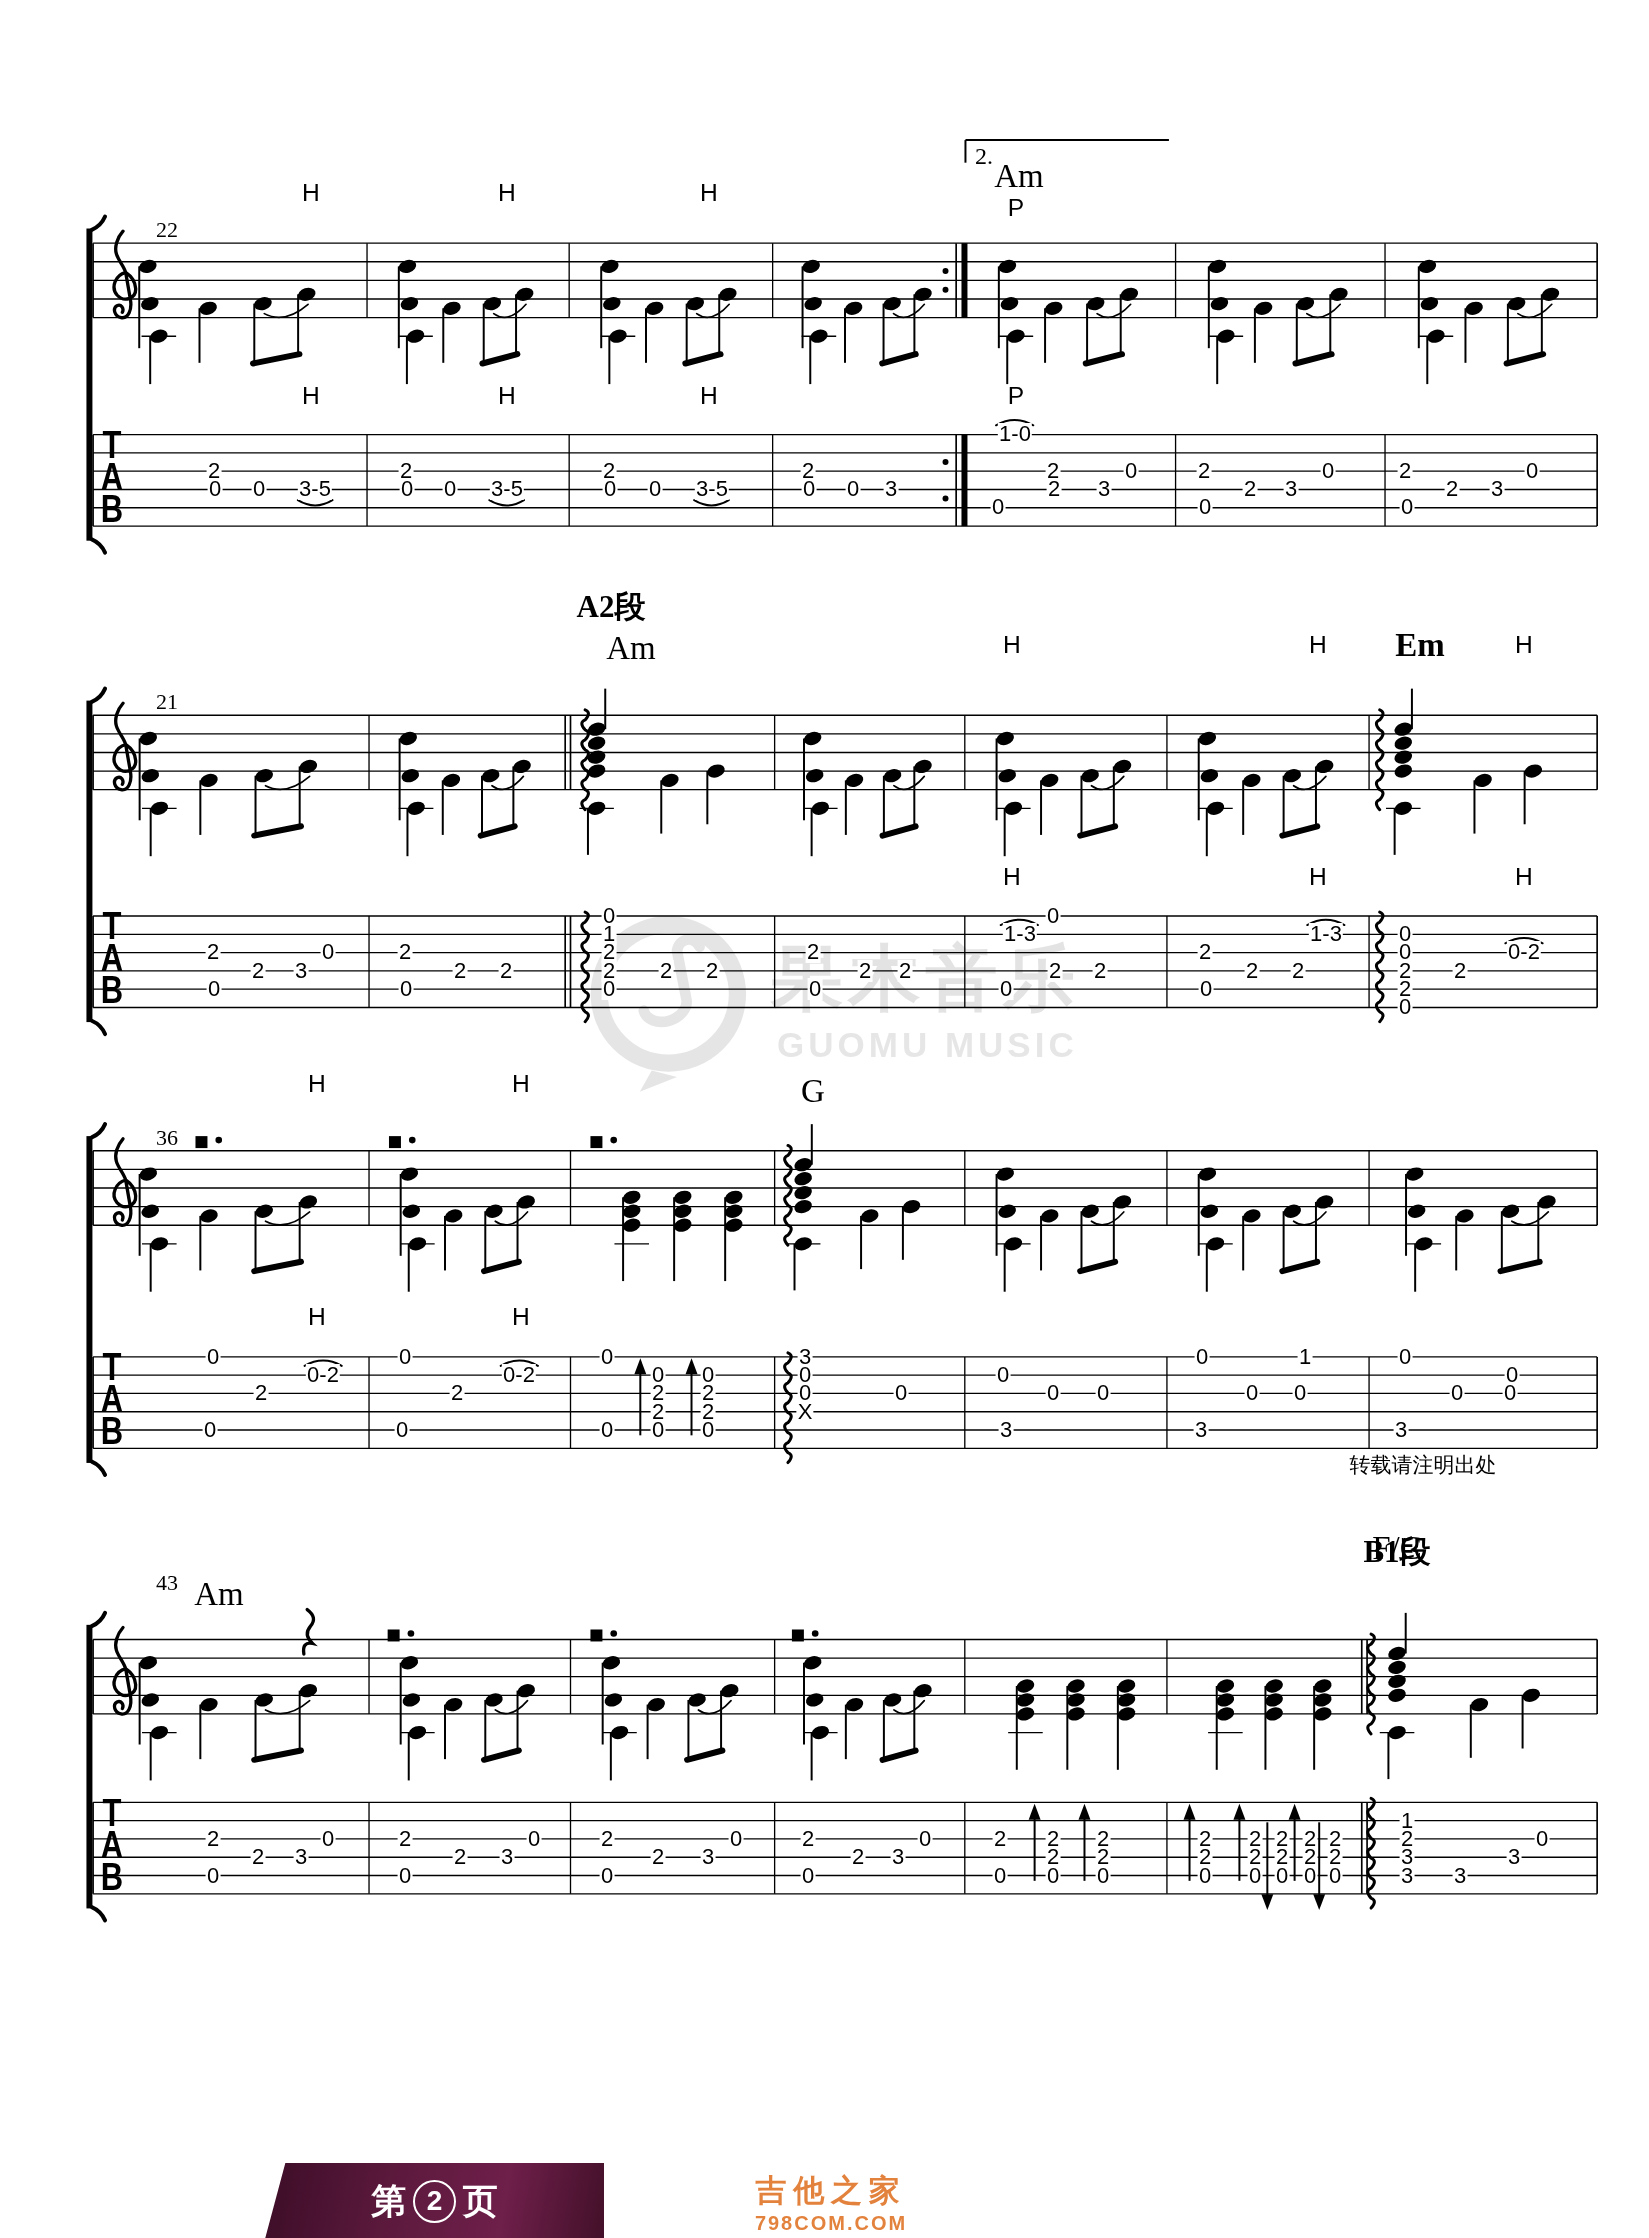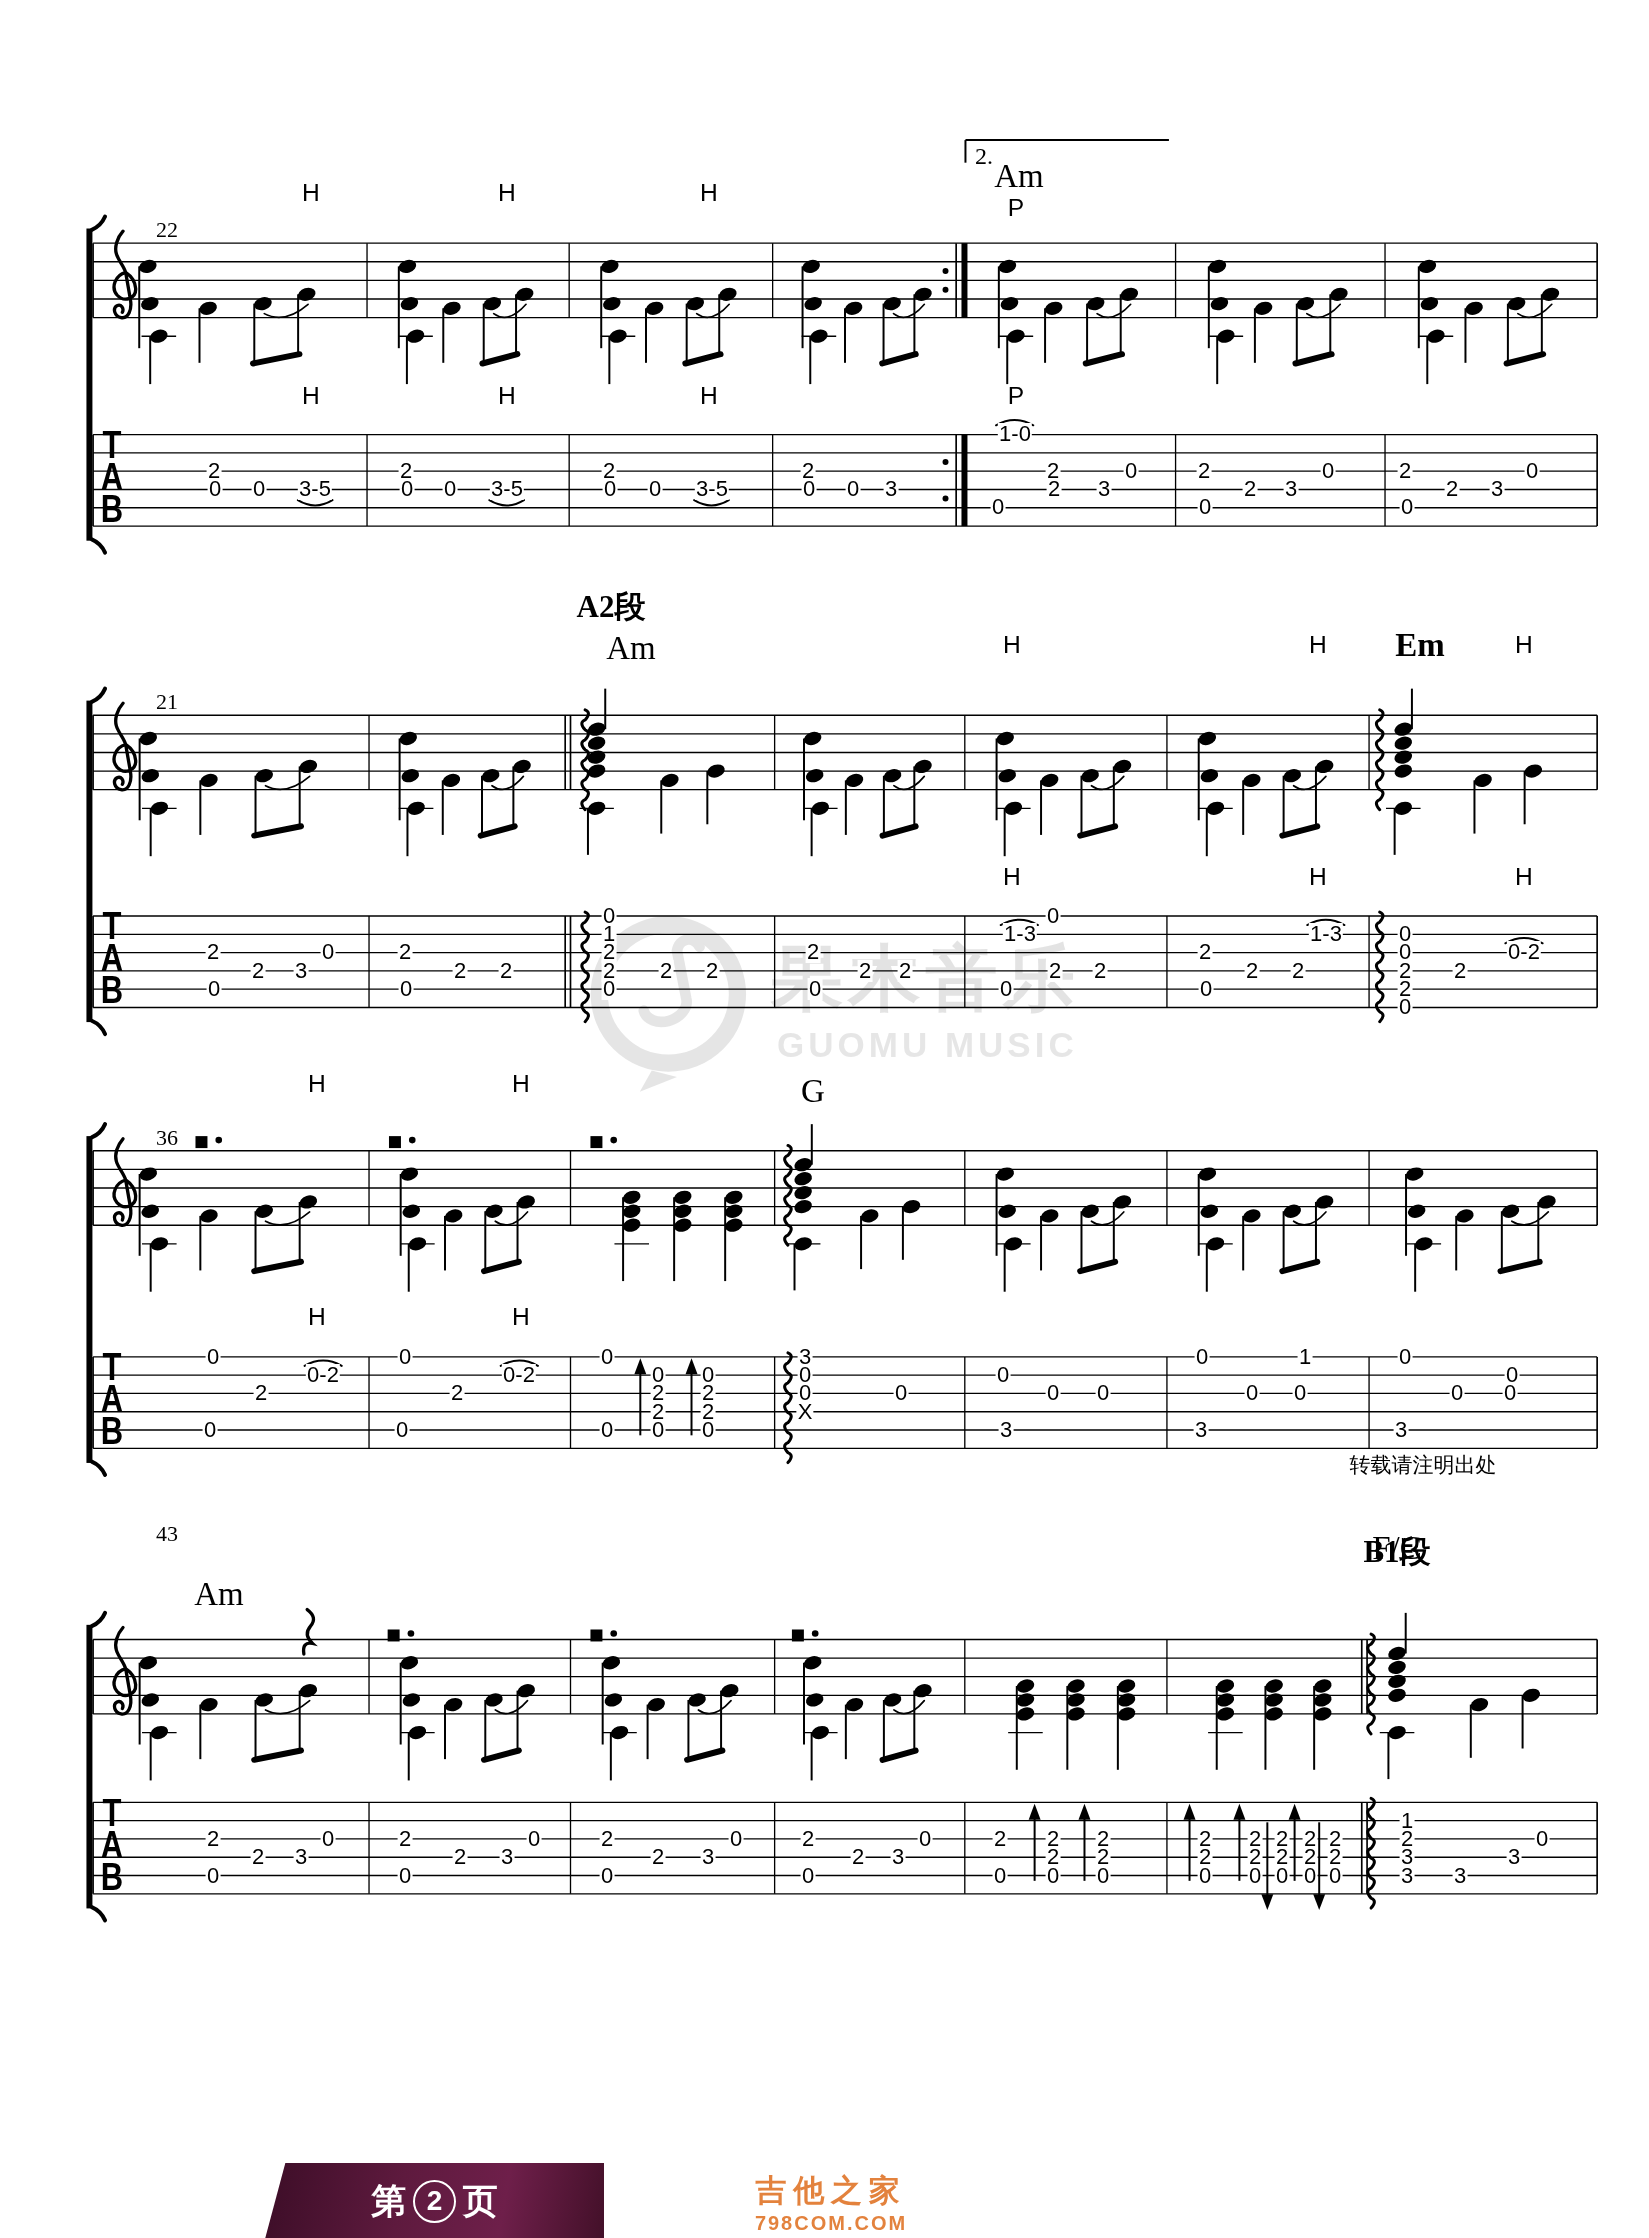--- a/index.html
+++ b/index.html
@@ -786,21 +786,21 @@
       <div class="tabnum" style="left: 1300px; top: 1393px;">0</div>
       <div class="tabnum" style="left: 1201px; top: 1430px;">3</div>
       <div class="tabnum" style="left: 1405px; top: 1357px;">0</div>
       <div class="tabnum" style="left: 1512px; top: 1375px;">0</div>
       <div class="tabnum" style="left: 1457px; top: 1393px;">0</div>
       <div class="tabnum" style="left: 1510px; top: 1393px;">0</div>
       <div class="tabnum" style="left: 1401px; top: 1430px;">3</div>
       <div class="tabletter" style="left: 112px; top: 1813px;">T</div>
       <div class="tabletter" style="left: 112px; top: 1845px;">A</div>
       <div class="tabletter" style="left: 112px; top: 1877px;">B</div>
-      <div class="mnum" style="left: 156px; top: 1523px; text-align: center;">43</div>
+      <div class="mnum" style="left: 156px; top: 1572px; text-align: center;">43</div>
       <div class="lbl chord" style="left: 219px; top: 1578px;">Am</div>
       <div class="lbl cn" style="left: 1423px; top: 1454px;">转载请注明出处</div>
       <div class="lbl section" style="left: 1397px; top: 1488px; margin-top: 48px;">B1段</div>
       <div class="lbl chord" style="left: 1397px; top: 1532px;">F/C</div>
       <div class="tabnum" style="left: 213px; top: 1839px;">2</div>
       <div class="tabnum" style="left: 328px; top: 1839px;">0</div>
       <div class="tabnum" style="left: 258px; top: 1857px;">2</div>
       <div class="tabnum" style="left: 301px; top: 1857px;">3</div>
       <div class="tabnum" style="left: 213px; top: 1876px;">0</div>
       <div class="tabnum" style="left: 405px; top: 1839px;">2</div>

